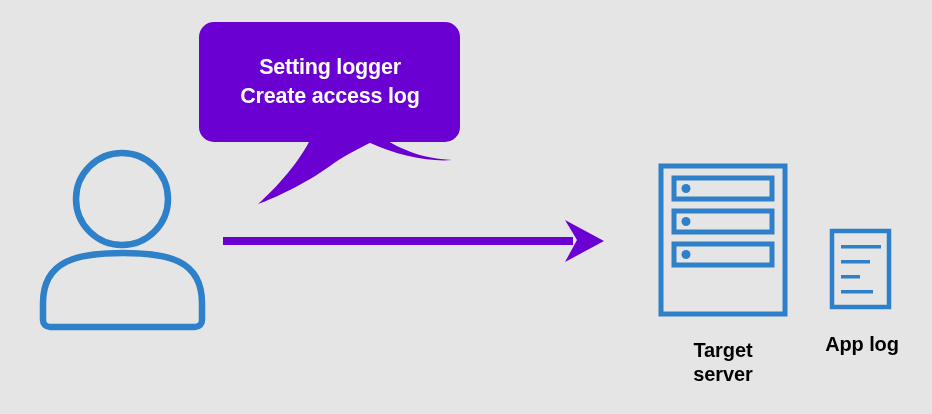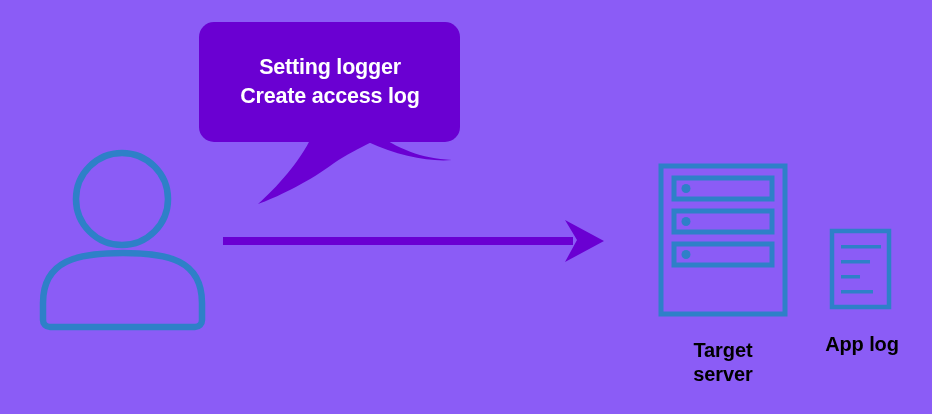--- a/index.html
+++ b/index.html
@@ -8,21 +8,21 @@
     padding: 0;
     background: #ffffff;
   }
   body {
     font-family: "Liberation Sans", sans-serif;
   }
   #diagram-canvas {
     position: relative;
     width: 932px;
     height: 414px;
-    background: #8b5cf6;
+    background: #e5e5e5;
     overflow: hidden;
   }
   #diagram-svg {
     position: absolute;
     left: 0;
     top: 0;
     width: 932px;
     height: 414px;
   }
   .bubble-text {

